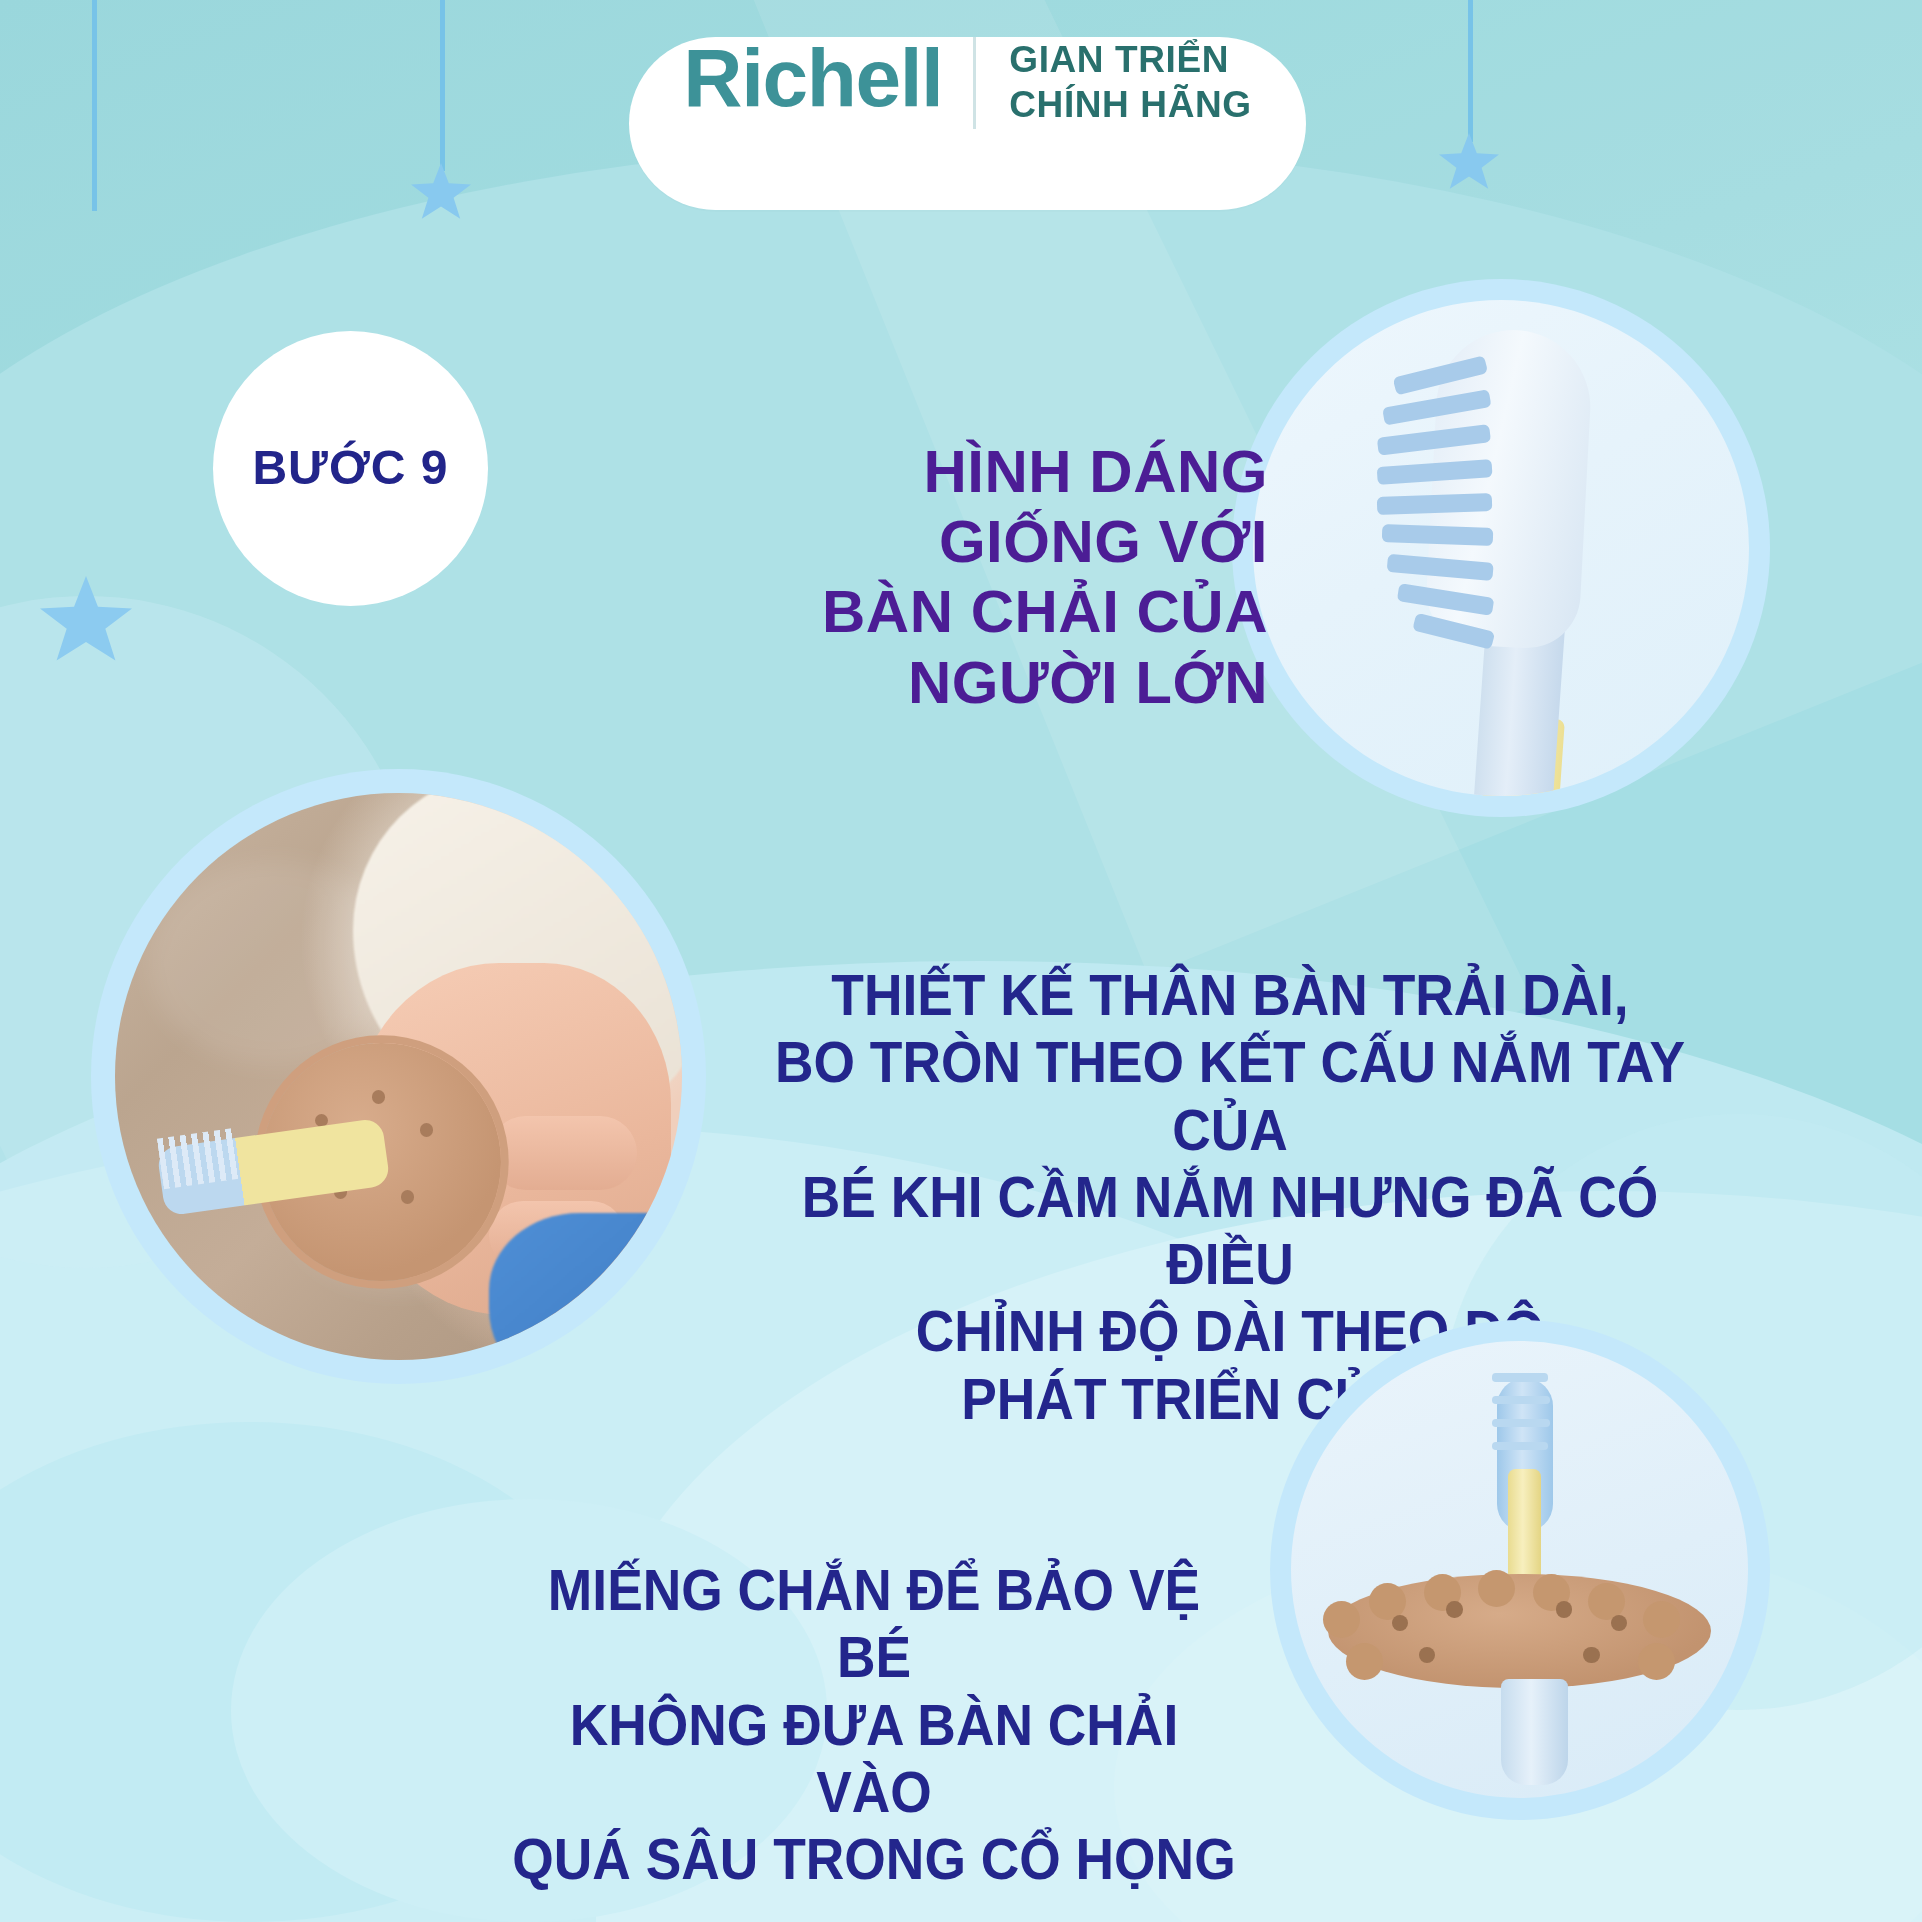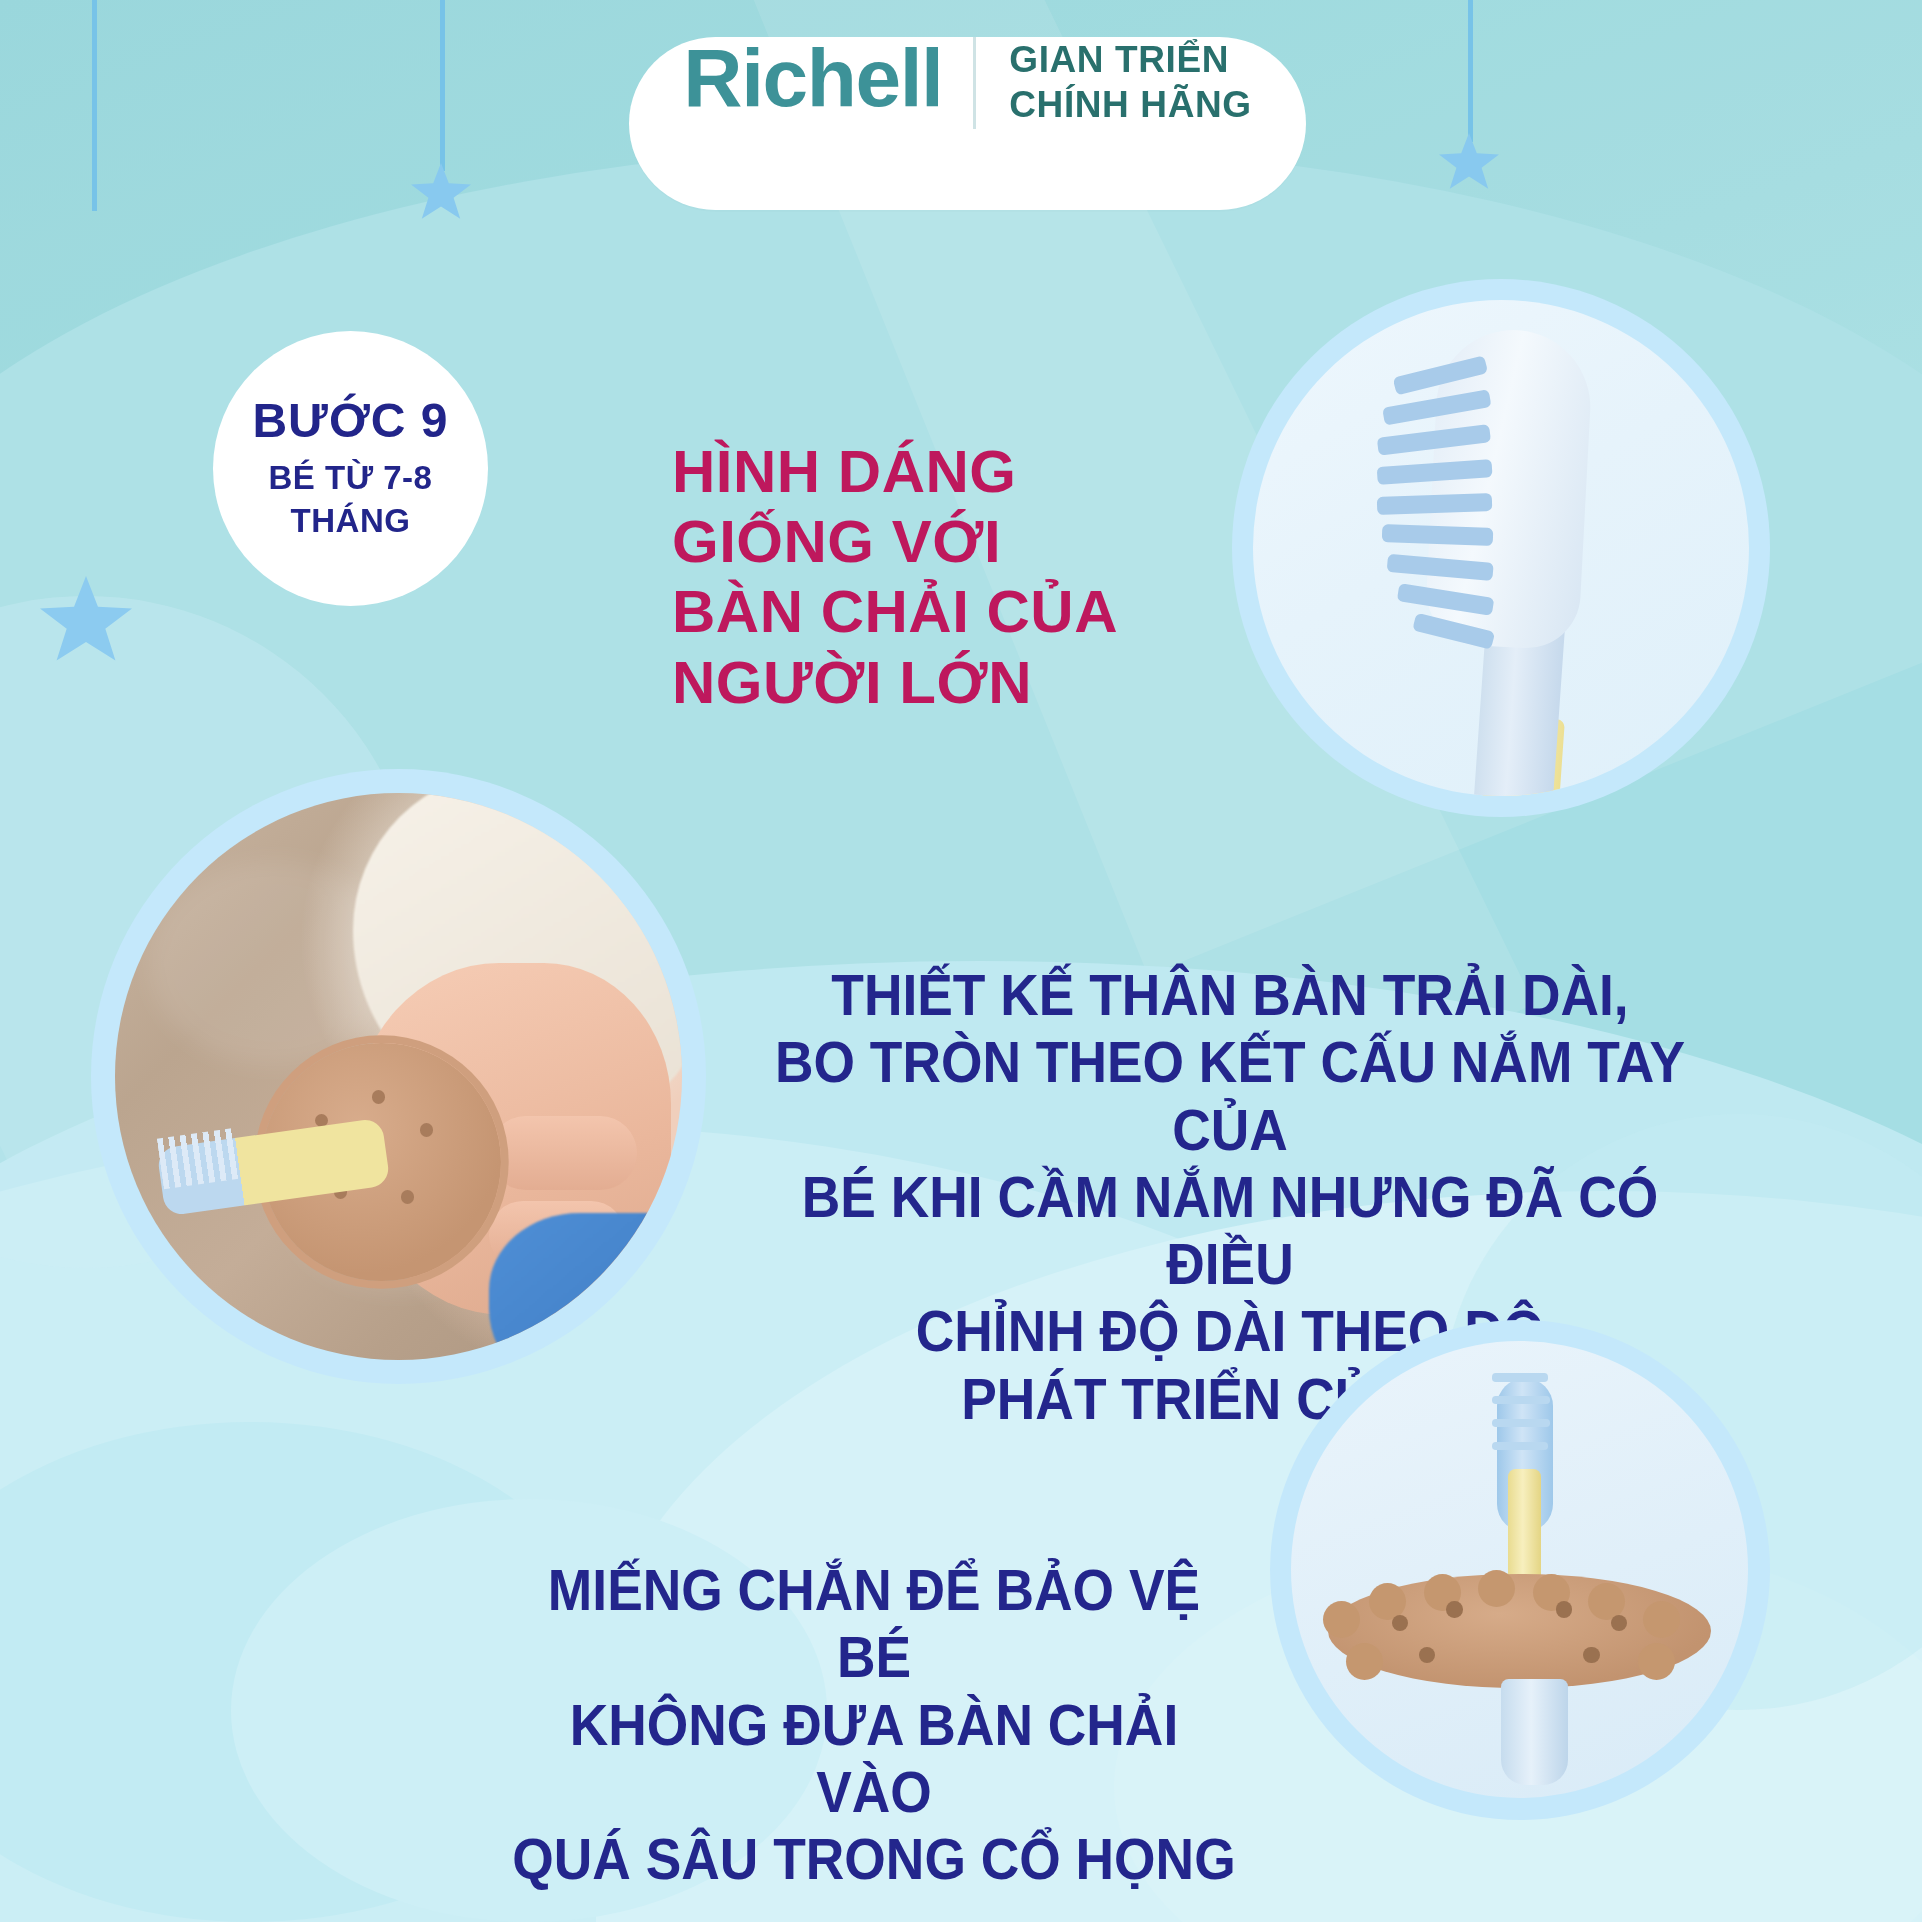--- a/index.html
+++ b/index.html
@@ -128,21 +128,21 @@
     background:linear-gradient(90deg,#e9dc90,#f7efbe 45%,#e4d584);border-radius:7.7px;}
   .sh-disc{position:absolute;left:8%;top:51%;width:84%;height:25%;
     background:radial-gradient(ellipse at 45% 35%, #d6ab89, #c2936f 72%);border-radius:50%;}
   .sh-scallop{position:absolute;width:37px;height:37px;border-radius:50%;background:#c5976f;}
   .sh-hole{position:absolute;width:16.3px;height:16.3px;border-radius:50%;background:#9a7150;}
   .sh-base{position:absolute;left:46%;top:74%;width:67px;height:106px;
     background:linear-gradient(90deg,#c6dcee,#e6f1fa 45%,#bdd5ea);border-radius:7.7px 7.7px 25px 25px;}
 
   
   .headline{
-    position:absolute;color:#be185d;font-weight:bold;text-align:left;line-height:1.17;
+    position:absolute;color:#4c1d95;font-weight:bold;text-align:right;line-height:1.17;
     letter-spacing:0.5px;white-space:pre-line;
   }
   #headline-1{left:672px;top:437px;width:596px;font-size:60px;}
   .para{
     position:absolute;color:#23268c;font-weight:bold;text-align:center;line-height:1.16;
     white-space:pre-line;transform:scaleX(.92);transform-origin:center top;
   }
   #para-2{left:692px;top:961px;width:1076px;font-size:58px;}
   #para-3{left:480px;top:1556px;width:788px;font-size:58px;}
 </style>
@@ -181,22 +181,20 @@
 
   <div class="logo-pill">
     <div class="logo-word">Richell</div>
     <div class="logo-div"></div>
     <div class="logo-sub">GIAN TRIỂN
 CHÍNH HÃNG</div>
   </div>
 
   <div class="step-badge">
     <div class="step-title">BƯỚC 9</div>
-    <div class="step-sub">BÉ TỪ
-7-8 THÁNG</div>
   </div>
 
   <div class="photo-ring" id="brushhead-ring"></div>
   <div class="photo-inner" id="brushhead-inner">
     <div class="bh-yellow"></div>
     <div class="bh-handle"></div>
     <div class="bh-head"></div>
     <div class="bristle" style="left:28%;top:11%;width:94px;height:18px;transform:rotate(-14deg);"></div>
     <div class="bristle" style="left:26%;top:18%;width:108px;height:18px;transform:rotate(-10deg);"></div>
     <div class="bristle" style="left:25%;top:25%;width:113px;height:18px;transform:rotate(-7deg);"></div>

